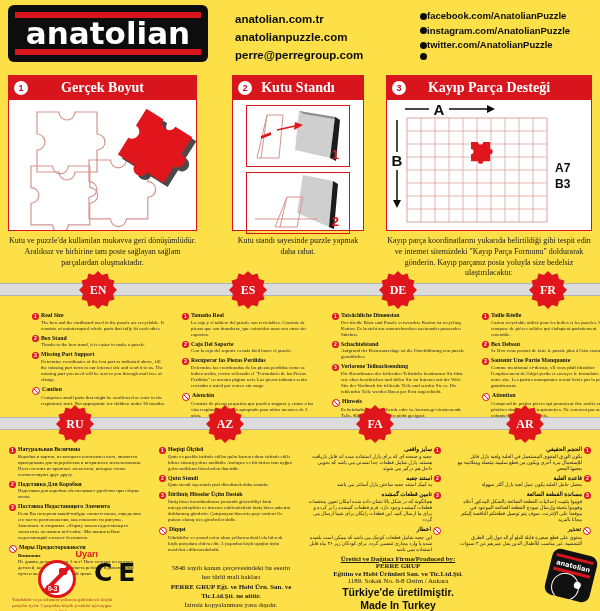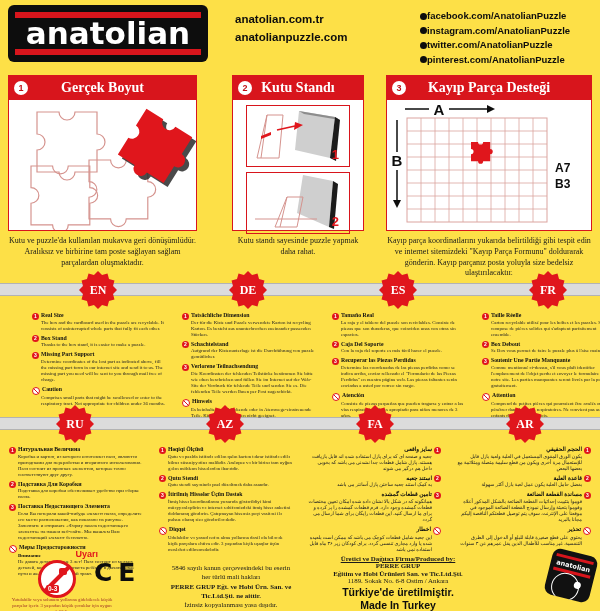--- a/index.html
+++ b/index.html
@@ -91,38 +91,38 @@
 
   <div class="logo">
     <div class="bar t"></div>
     <div class="word">anatolian</div>
     <div class="bar b"></div>
   </div>
 
   <div class="hdr-links">
     <div>anatolian.com.tr</div>
     <div>anatolianpuzzle.com</div>
+    <div>perre@perregroup.com</div>
   </div>
 
   <div class="hdr-social">
     <div class="soc">
         <span class="dot"></span>
         <span>facebook.com/AnatolianPuzzle</span>
       </div>
     <div class="soc">
         <span class="dot"></span>
         <span>instagram.com/AnatolianPuzzle</span>
       </div>
     <div class="soc">
         <span class="dot"></span>
         <span>twitter.com/AnatolianPuzzle</span>
       </div>
     <div class="soc">
         <span class="dot"></span>
-        <span>pinterest.com/AnatolianPuzzle</span>
       </div>
   </div>
 
   <div class="panel" style="left:8px;width:189px;height:156px;">
     <div class="panel-head">
       <span class="panel-num">1</span>
       <div class="panel-title">Gerçek Boyut</div>
     </div>
     <svg width="187" height="130" viewBox="0 0 187 130">
       <defs>
@@ -226,20 +226,60 @@
             <span class="li-num caution-ico"></span>
             <span class="li-title">Caution</span>
           </div>
 
           <div class="li-body">Comprises small parts that might be swallowed or enter to the respiratory tract. Not appropriate for children under 36 months.</div>
         </div>
         </div>
     </div>
       <div class="lang-col">
       <div class="badge">
+        <span>ES</span>
+      </div>
+      <div>
+
+      <div class="li-item">
+          <div class="li-head">
+            <span class="li-num">1</span>
+            <span class="li-title">Tamaño Real</span>
+          </div>
+
+          <div class="li-body">La caja y el tablero del puzzle son reciclables. Consiste de piezas que son duraderas, que coinciden unas con otras sin espacios.</div>
+        </div>
+          <div class="li-item">
+          <div class="li-head">
+            <span class="li-num">2</span>
+            <span class="li-title">Caja Del Soporte</span>
+          </div>
+
+          <div class="li-body">Con la caja del soporte es más fácil hacer el puzzle.</div>
+        </div>
+          <div class="li-item">
+          <div class="li-head">
+            <span class="li-num">3</span>
+            <span class="li-title">Recuperar las Piezas Perdidas</span>
+          </div>
+
+          <div class="li-body">Determine las coordenadas de las piezas perdidas como se indica arriba, enviar rellenado el "Formulario de las Piezas Perdidas" en nuestra página web. Las piezas faltantes serán enviadas a usted por correo sin cargo.</div>
+        </div>
+          <div class="li-item">
+          <div class="li-head">
+            <span class="li-num caution-ico"></span>
+            <span class="li-title">Atención</span>
+          </div>
+
+          <div class="li-body">Consiste de piezas pequeñas que pueden tragarse y entrar a las vías respiratorias. No es apropiado para niños menores de 3 años.</div>
+        </div>
+        </div>
+    </div>
+      <div class="lang-col">
+      <div class="badge">
         <span>DE</span>
       </div>
       <div>
 
       <div class="li-item">
           <div class="li-head">
             <span class="li-num">1</span>
             <span class="li-title">Tatsächliche Dimension</span>
           </div>
 
@@ -261,60 +301,20 @@
 
           <div class="li-body">Die Koordinaten der fehlenden Teilstücke bestimmen Sie bitte wie oben beschrieben und füllen Sie im Internet auf der Web-Site der Vordruck für fehlende Teile und senden Sie es. Die fehlenden Teile werden Ihnen per Post zugeschickt.</div>
         </div>
           <div class="li-item">
           <div class="li-head">
             <span class="li-num caution-ico"></span>
             <span class="li-title">Hinweis</span>
           </div>
 
           <div class="li-body">Es beinhaltet verschluckende oder in Atemwege-einstreuende Teile. Kinder unter 3 Jahren nicht geeignet.</div>
-        </div>
-        </div>
-    </div>
-      <div class="lang-col">
-      <div class="badge">
-        <span>ES</span>
-      </div>
-      <div>
-
-      <div class="li-item">
-          <div class="li-head">
-            <span class="li-num">1</span>
-            <span class="li-title">Tamaño Real</span>
-          </div>
-
-          <div class="li-body">La caja y el tablero del puzzle son reciclables. Consiste de piezas que son duraderas, que coinciden unas con otras sin espacios.</div>
-        </div>
-          <div class="li-item">
-          <div class="li-head">
-            <span class="li-num">2</span>
-            <span class="li-title">Caja Del Soporte</span>
-          </div>
-
-          <div class="li-body">Con la caja del soporte es más fácil hacer el puzzle.</div>
-        </div>
-          <div class="li-item">
-          <div class="li-head">
-            <span class="li-num">3</span>
-            <span class="li-title">Recuperar las Piezas Perdidas</span>
-          </div>
-
-          <div class="li-body">Determine las coordenadas de las piezas perdidas como se indica arriba, enviar rellenado el "Formulario de las Piezas Perdidas" en nuestra página web. Las piezas faltantes serán enviadas a usted por correo sin cargo.</div>
-        </div>
-          <div class="li-item">
-          <div class="li-head">
-            <span class="li-num caution-ico"></span>
-            <span class="li-title">Atención</span>
-          </div>
-
-          <div class="li-body">Consiste de piezas pequeñas que pueden tragarse y entrar a las vías respiratorias. No es apropiado para niños menores de 3 años.</div>
         </div>
         </div>
     </div>
       <div class="lang-col">
       <div class="badge">
         <span>FR</span>
       </div>
       <div>
 
       <div class="li-item">

